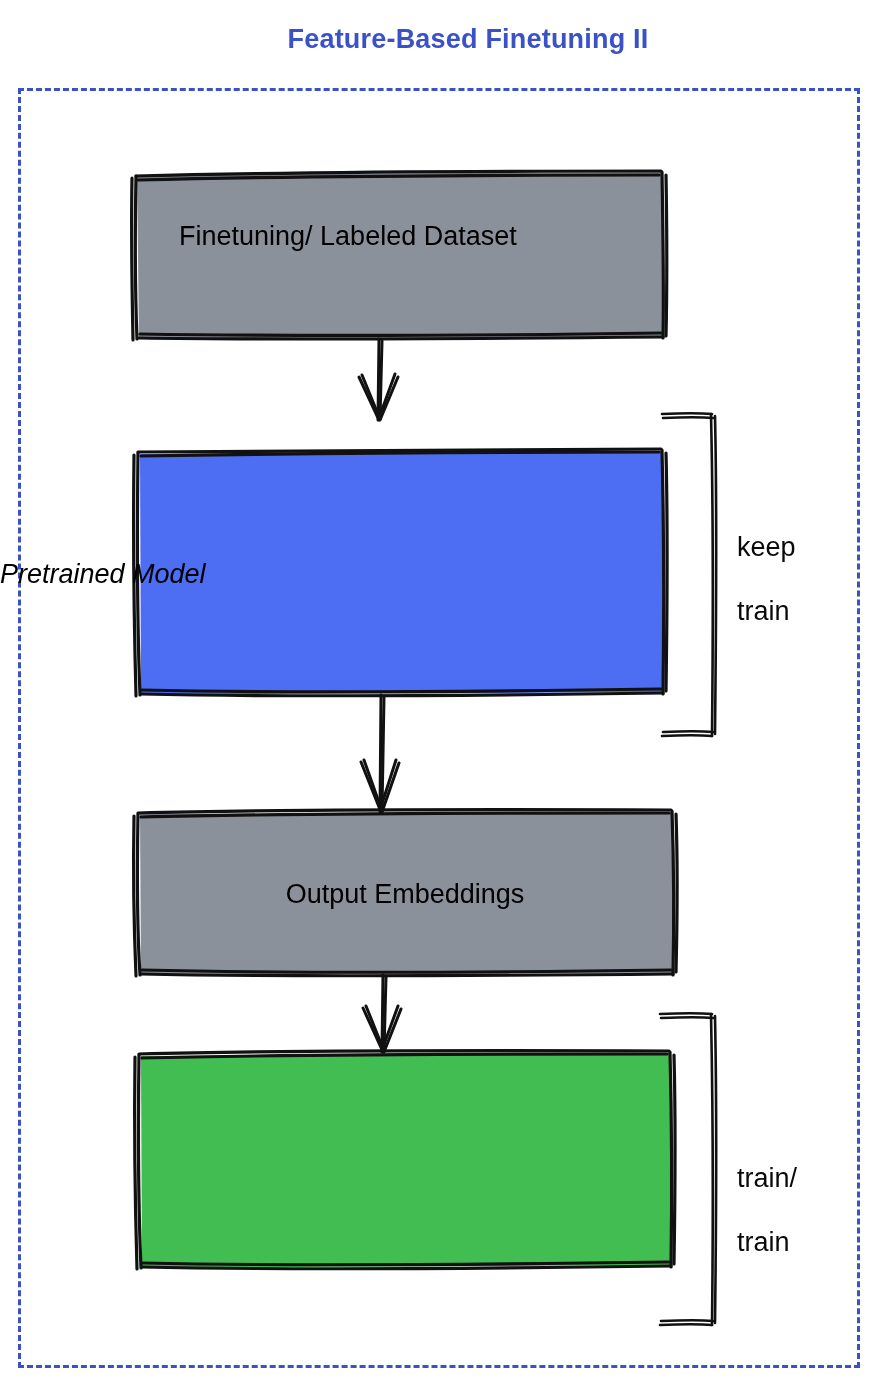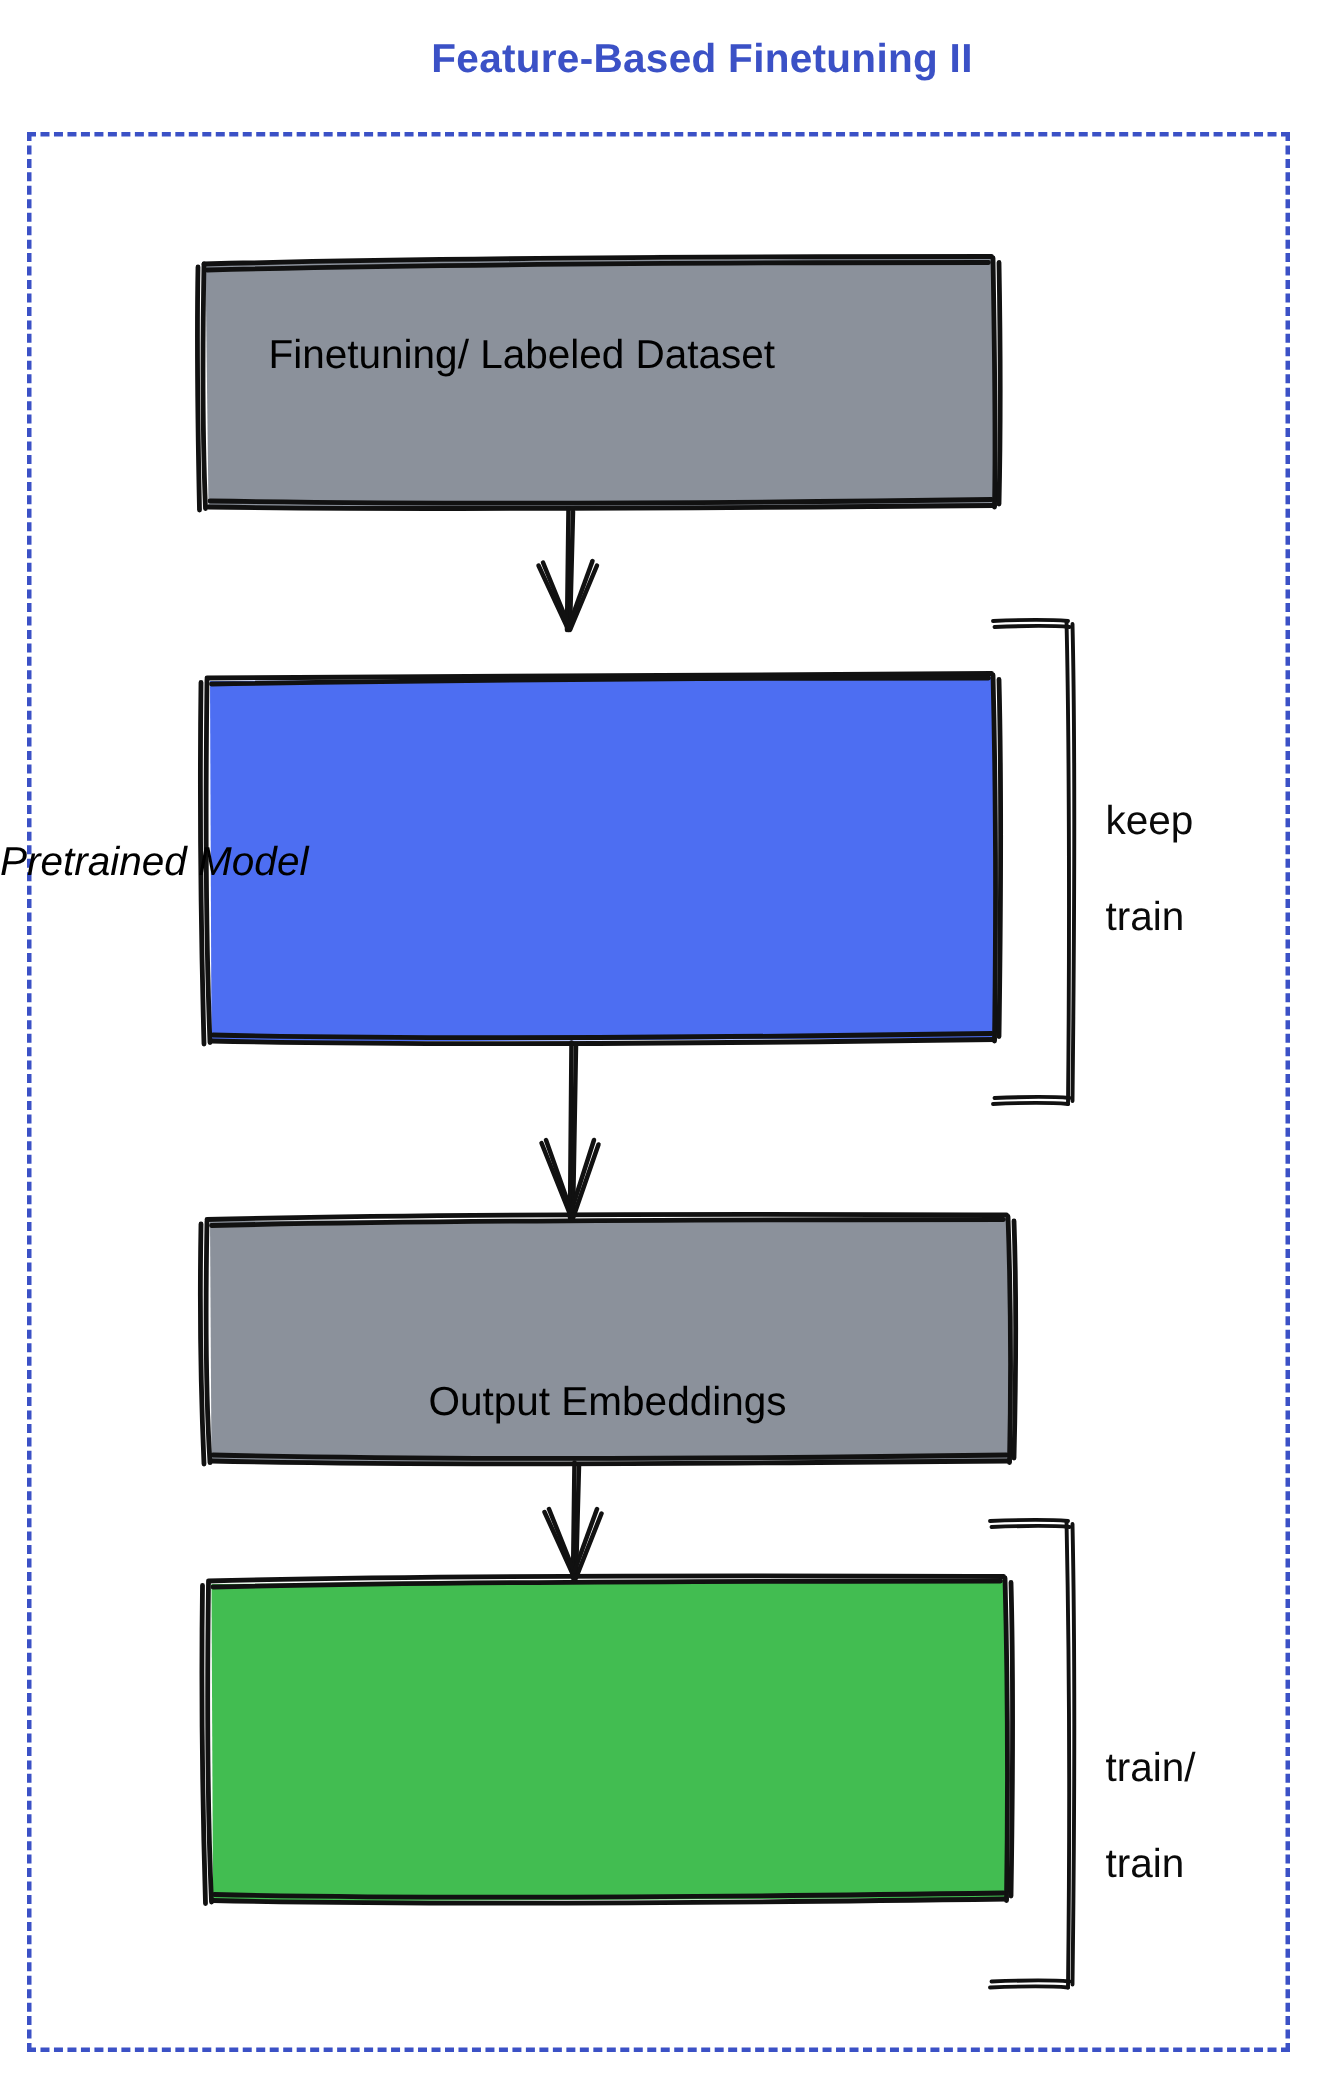--- a/index.html
+++ b/index.html
@@ -178,21 +178,21 @@
       <path class="rough-thin" d="M715,1016 C717,1112 716,1242 715,1323"></path>
       <path class="rough-thin" d="M660,1325 C684,1324 700,1324 712,1325"></path>
       <path class="rough-thin" d="M661,1321 C686,1320 702,1320 713,1321"></path>
     </g>
   </svg>
 
   <div class="node-label" style="left:179px; top:222px;">Finetuning/ Labeled Dataset</div>
 
   <div class="node-label" style="left:0px; top:560px; width:800px; text-align:left;font-style:italic;">Pretrained Model</div>
 
-  <div class="node-label" style="left:0px; top:880px; width:810px; text-align:center;margin-top:40px;">Output Embeddings</div>
+  <div class="node-label" style="left:0px; top:880px; width:810px; text-align:center;">Output Embeddings</div>
 
 
   <div class="bracket-label" style="left:737px; top:500px;">
     <div>keep</div>
     <div>train</div>
   </div>
 
   <div class="bracket-label" style="left:737px; top:1131px;">
     <div>train/</div>
     <div>train</div>

